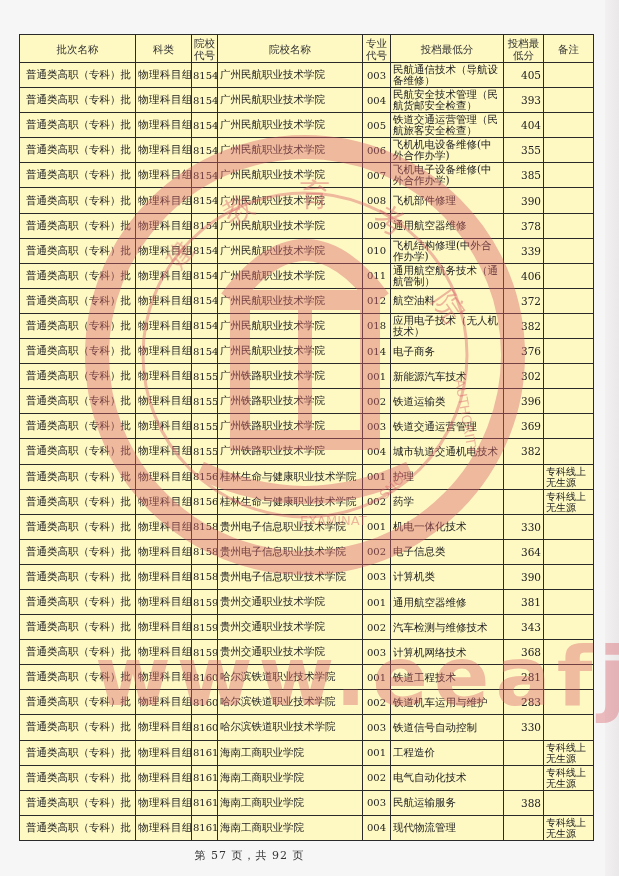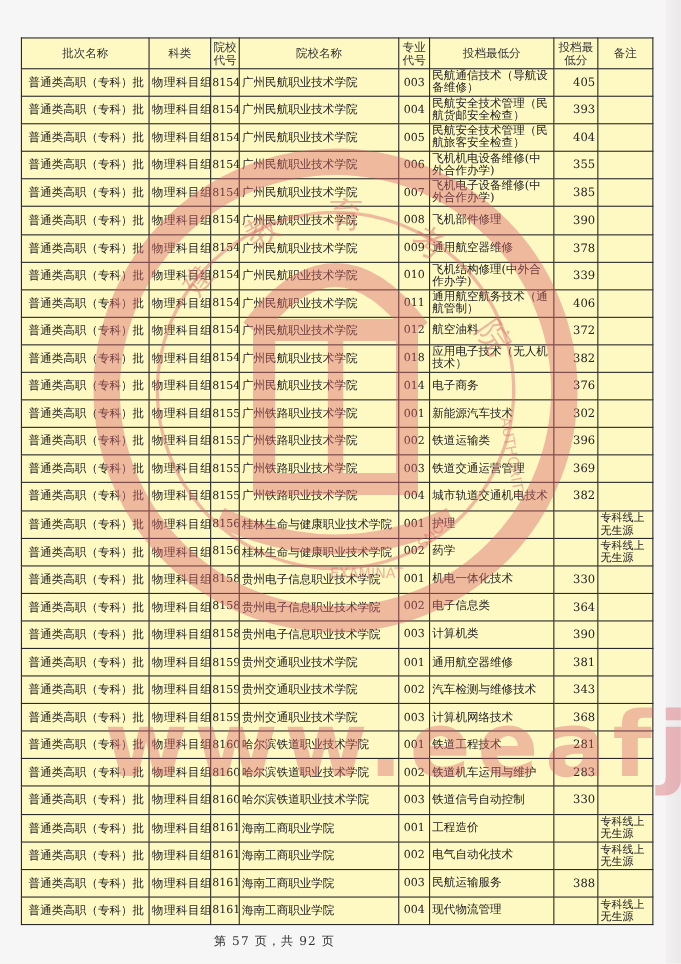--- a/index.html
+++ b/index.html
@@ -80,21 +80,21 @@
         <td class="c-major">民航安全技术管理（民航货邮安全检查）</td>
         <td class="c-score">393</td>
         <td class="c-note"></td>
       </tr>
       <tr>
         <td class="c-batch">普通类高职（专科）批</td>
         <td class="c-subj">物理科目组</td>
         <td class="c-code">8154</td>
         <td class="c-school">广州民航职业技术学院</td>
         <td class="c-mcode">005</td>
-        <td class="c-major">民航安全技术管理（民航旅客安全检查）</td>
+        <td class="c-major">铁道交通运营管理（民航旅客安全检查）</td>
         <td class="c-score">404</td>
         <td class="c-note"></td>
       </tr>
       <tr>
         <td class="c-batch">普通类高职（专科）批</td>
         <td class="c-subj">物理科目组</td>
         <td class="c-code">8154</td>
         <td class="c-school">广州民航职业技术学院</td>
         <td class="c-mcode">006</td>
         <td class="c-major">飞机机电设备维修(中外合作办学)</td>

